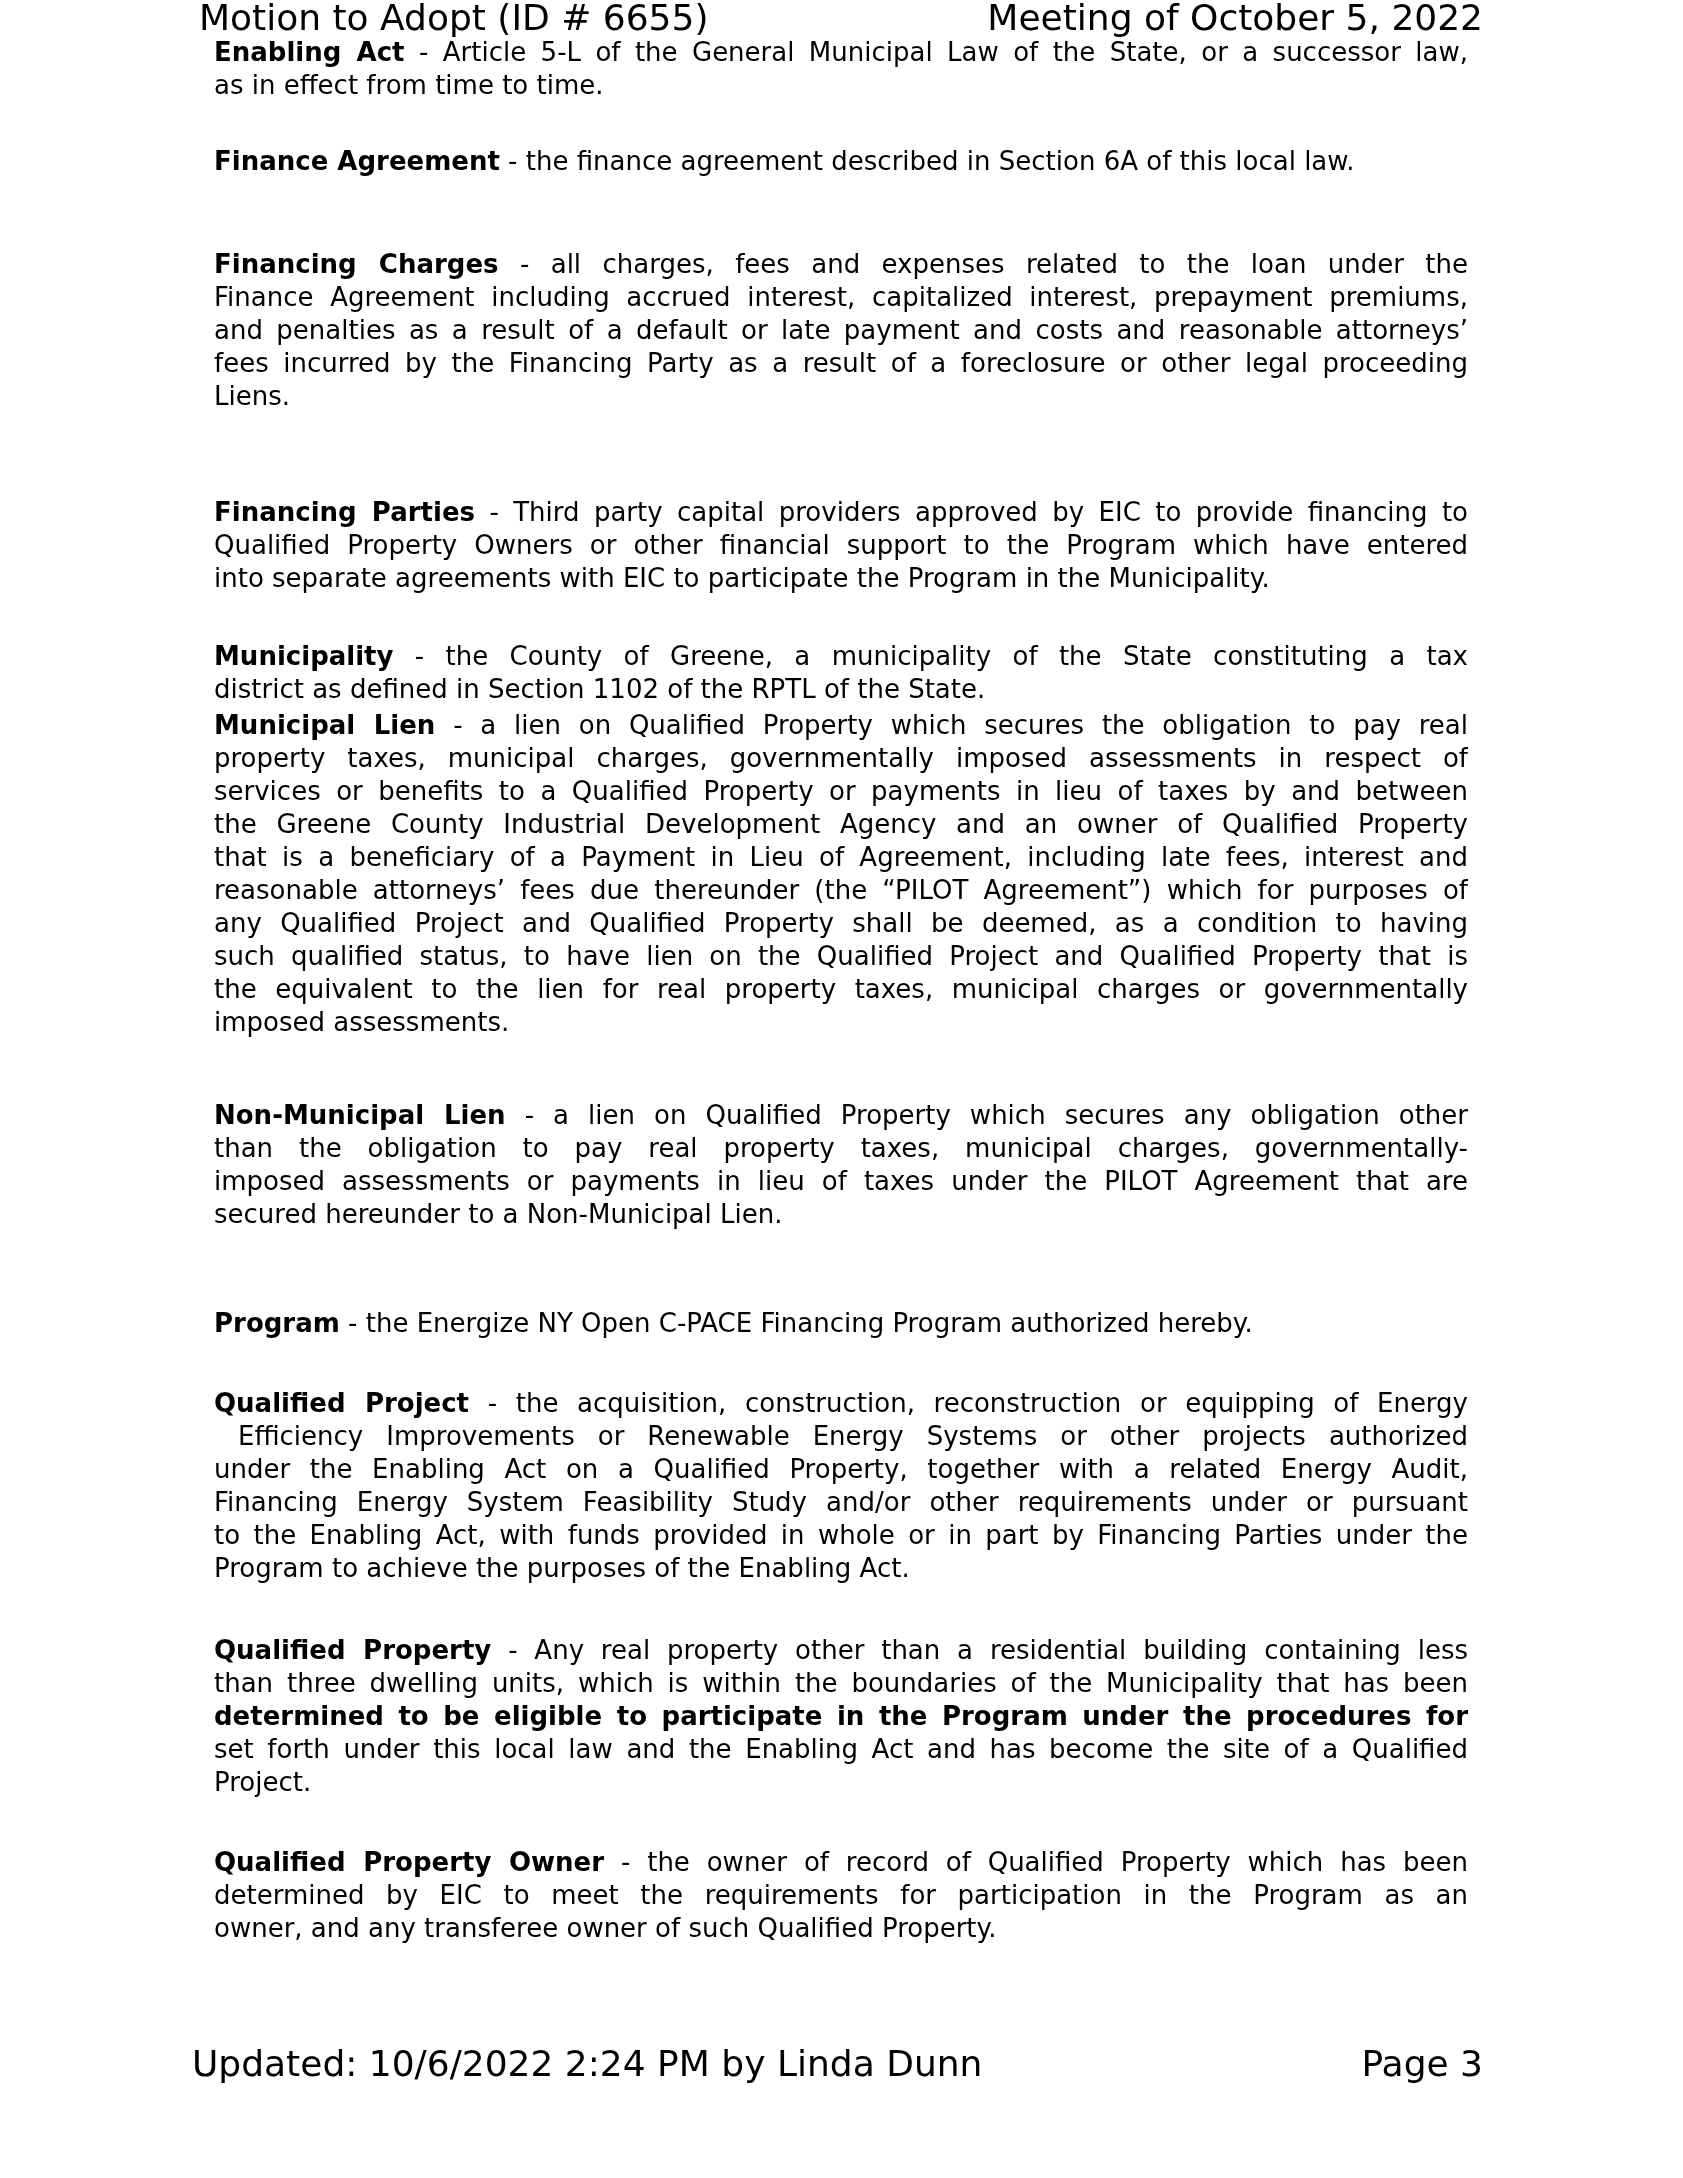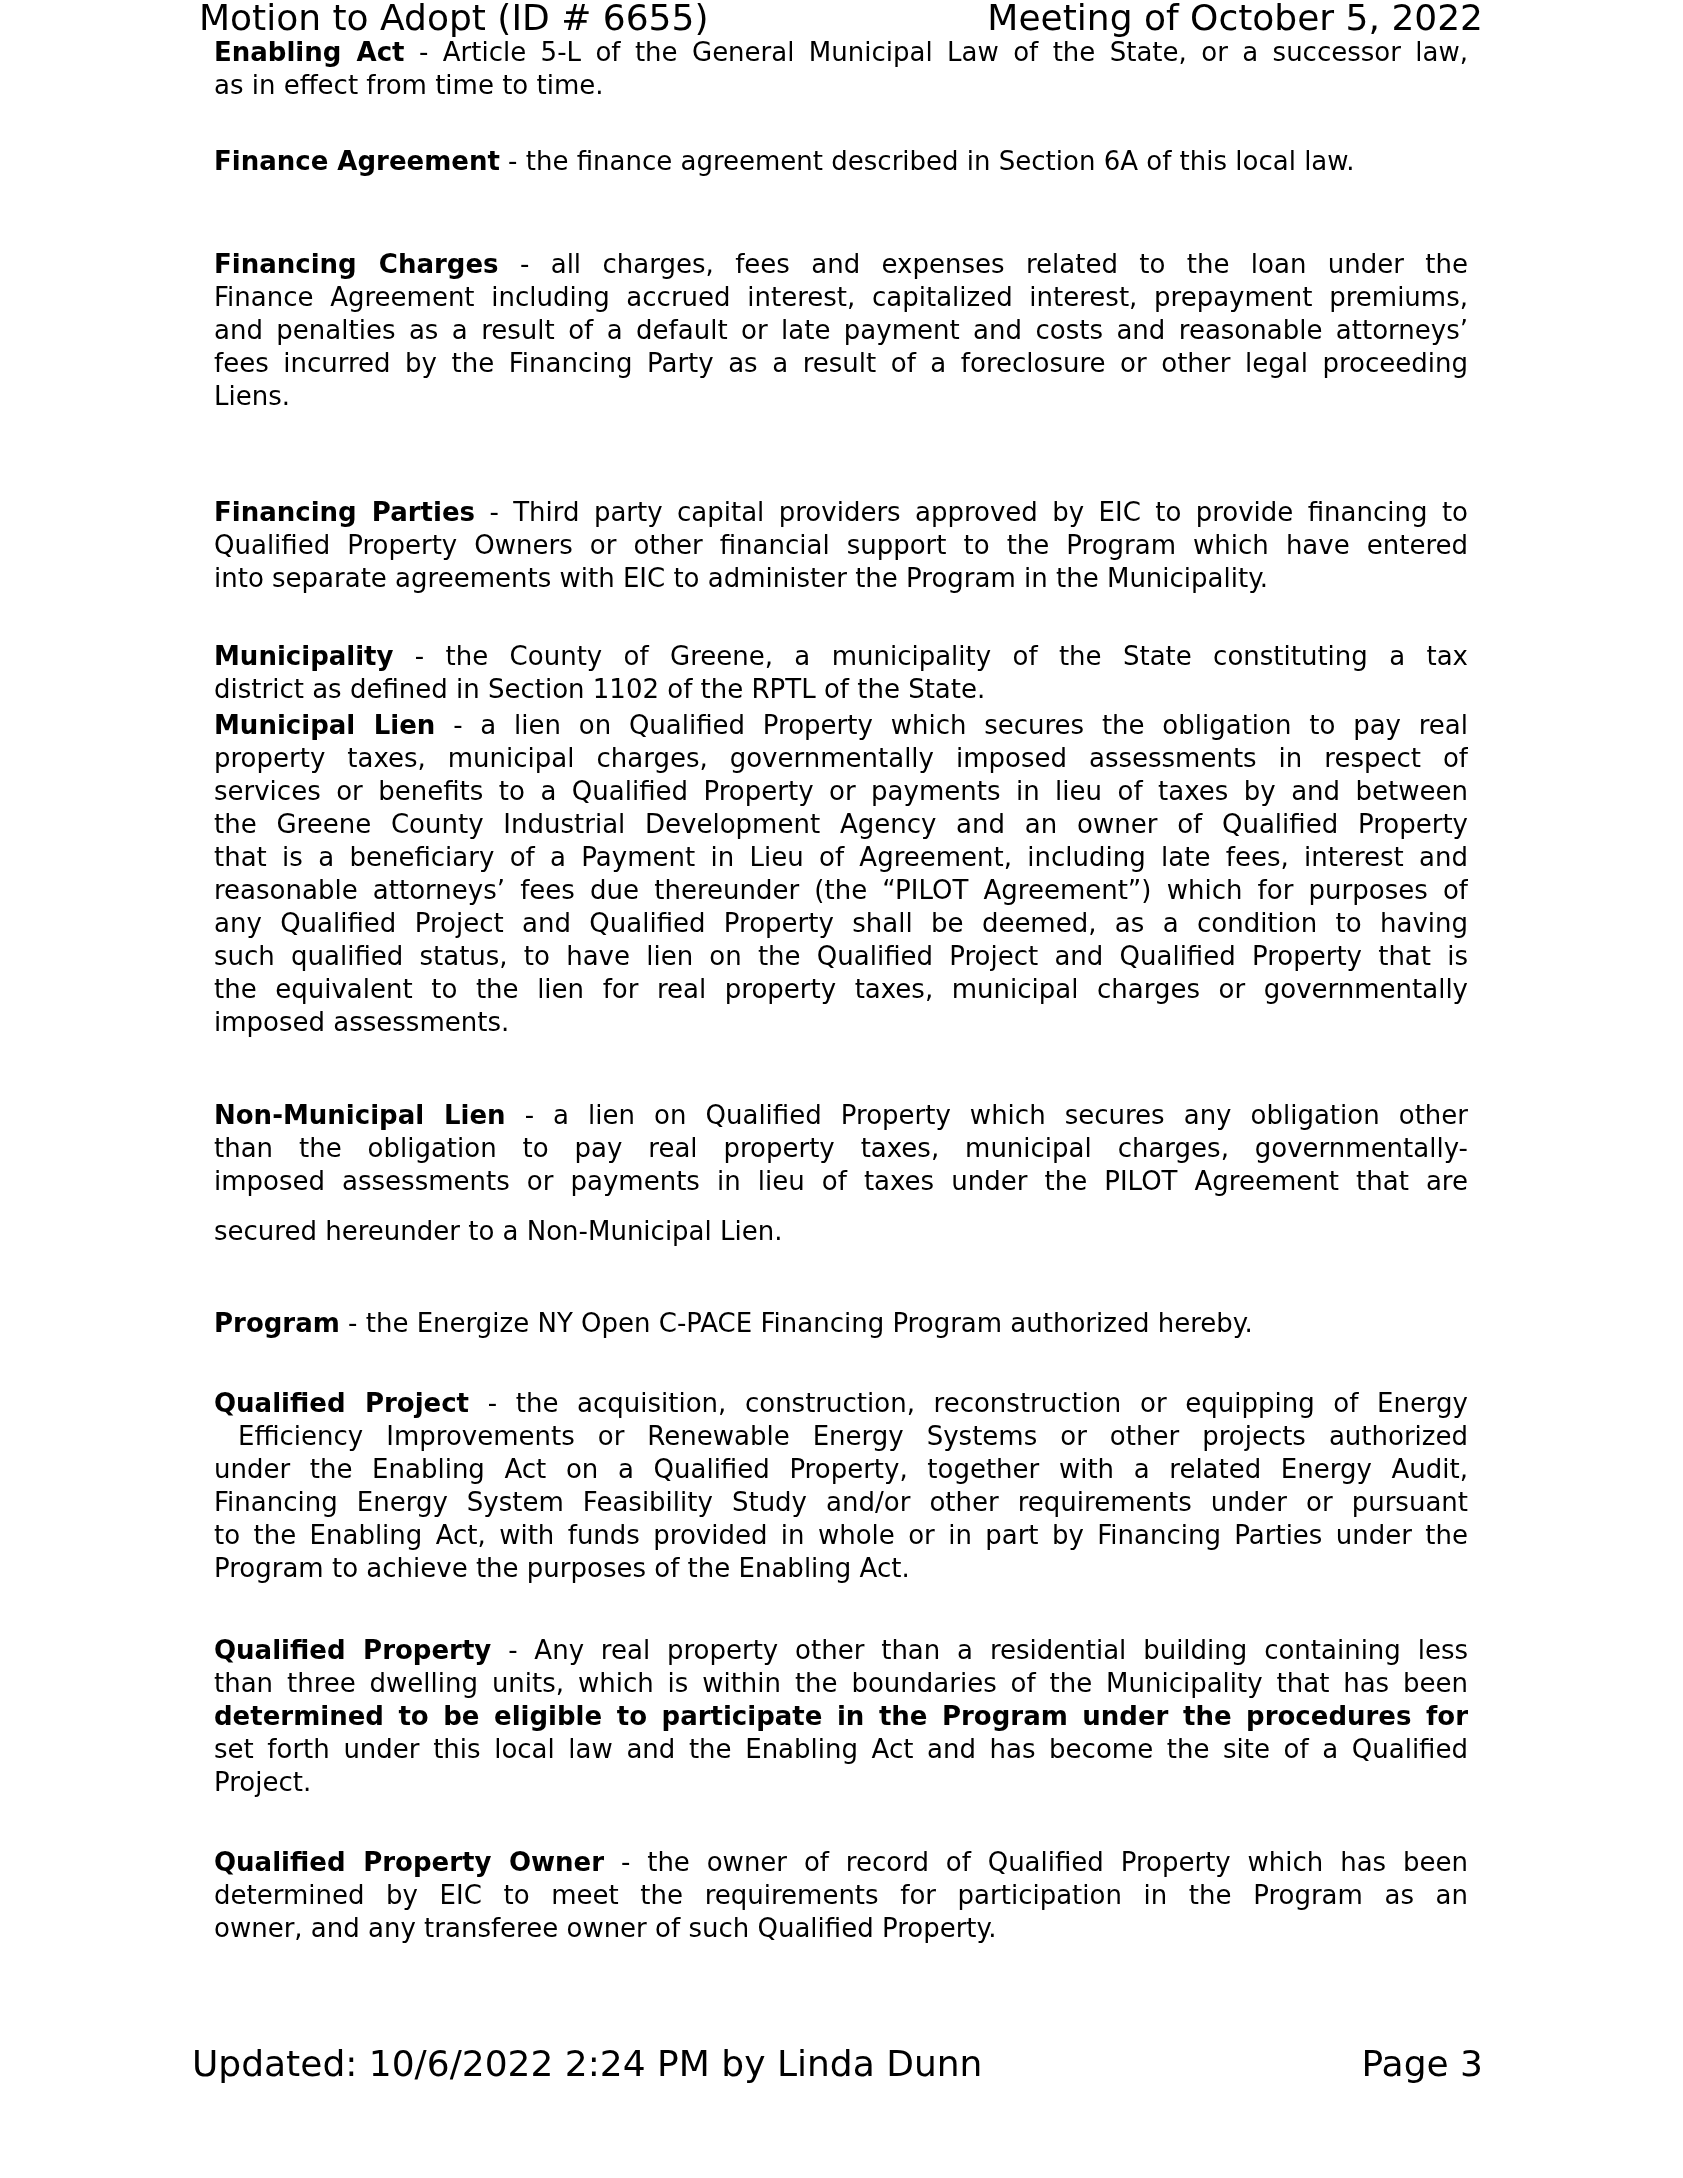--- a/index.html
+++ b/index.html
@@ -32,21 +32,21 @@
     <div class="para" style="top: 248px;">
       <span class="line" style="white-space: normal; overflow: hidden;"><span class="term">Financing Charges</span><span> - all charges, fees and expenses related to the loan under the</span></span>
       <span class="line" style="white-space: normal; overflow: hidden;"><span>Finance Agreement including accrued interest, capitalized interest, prepayment premiums,</span></span>
       <span class="line" style="white-space: normal; overflow: hidden;"><span>and penalties as a result of a default or late payment and costs and reasonable attorneys’</span></span>
       <span class="line" style="white-space: normal; overflow: hidden;"><span>fees incurred by the Financing Party as a result of a foreclosure or other legal proceeding</span></span>
       <span class="line last" style="white-space: normal; overflow: hidden;"><span>Liens.</span></span>
     </div>
     <div class="para" style="top: 496px;">
       <span class="line" style="white-space: normal; overflow: hidden;"><span class="term">Financing Parties</span><span> - Third party capital providers approved by EIC to provide financing to</span></span>
       <span class="line" style="white-space: normal; overflow: hidden;"><span>Qualified Property Owners or other financial support to the Program which have entered</span></span>
-      <span class="line last" style="white-space: normal; overflow: hidden;"><span>into separate agreements with EIC to administer the Program in the Municipality.</span></span>
+      <span class="line last" style="white-space: normal; overflow: hidden;"><span>into separate agreements with EIC to participate the Program in the Municipality.</span></span>
     </div>
     <div class="para" style="top: 640px;">
       <span class="line" style="white-space: normal; overflow: hidden;"><span class="term">Municipality</span><span> - the County of Greene, a municipality of the  State constituting a tax</span></span>
       <span class="line last" style="white-space: normal; overflow: hidden;"><span>district as defined in Section 1102 of the RPTL of the State.</span></span>
     </div>
     <div class="para" style="top: 709px;">
       <span class="line" style="white-space: normal; overflow: hidden;"><span class="term">Municipal Lien</span><span> - a lien on Qualified Property which secures the obligation to pay real</span></span>
       <span class="line" style="white-space: normal; overflow: hidden;"><span>property taxes, municipal charges, governmentally imposed assessments in respect of</span></span>
       <span class="line" style="white-space: normal; overflow: hidden;"><span>services or benefits to a Qualified Property or payments in lieu of taxes by and between</span></span>
       <span class="line" style="white-space: normal; overflow: hidden;"><span>the Greene County Industrial Development Agency and an owner of Qualified Property</span></span>
@@ -54,21 +54,21 @@
       <span class="line" style="white-space: normal; overflow: hidden;"><span>reasonable attorneys’ fees due thereunder (the “PILOT Agreement”) which for purposes of</span></span>
       <span class="line" style="white-space: normal; overflow: hidden;"><span>any Qualified Project and Qualified Property shall be deemed, as a condition to having</span></span>
       <span class="line" style="white-space: normal; overflow: hidden;"><span>such qualified status, to have lien on the Qualified Project and Qualified Property that is</span></span>
       <span class="line" style="white-space: normal; overflow: hidden;"><span>the equivalent to the lien for real property taxes, municipal charges or governmentally</span></span>
       <span class="line last" style="white-space: normal; overflow: hidden;"><span>imposed assessments.</span></span>
     </div>
     <div class="para" style="top: 1099px;">
       <span class="line" style="white-space: normal; overflow: hidden;"><span class="term">Non-Municipal Lien</span><span> - a lien on Qualified Property which secures any obligation other</span></span>
       <span class="line" style="white-space: normal; overflow: hidden;"><span>than the obligation to pay real property taxes, municipal charges, governmentally-</span></span>
       <span class="line" style="white-space: normal; overflow: hidden;"><span>imposed assessments or payments in lieu of taxes under the PILOT Agreement that are</span></span>
-      <span class="line last" style="white-space: normal; overflow: hidden; margin-top: 17px;"><span>secured hereunder to a Non-Municipal Lien.</span></span>
+      <span class="line last" style="white-space: normal; overflow: hidden;"><span>secured hereunder to a Non-Municipal Lien.</span></span>
     </div>
     <div class="para" style="top: 1307px;">
       <span class="line last" style="white-space: normal; overflow: hidden;"><span class="term">Program</span><span> - the Energize NY Open C-PACE Financing Program authorized hereby.</span></span>
     </div>
     <div class="para" style="top: 1387px;">
       <span class="line" style="white-space: normal; overflow: hidden;"><span class="term">Qualified Project</span><span> - the acquisition, construction, reconstruction or equipping of Energy</span></span>
       <span class="line" style="white-space: normal; overflow: hidden; margin-left: 24px;"><span>Efficiency Improvements or Renewable Energy Systems or other projects authorized</span></span>
       <span class="line" style="white-space: normal; overflow: hidden;"><span>under the Enabling Act on a Qualified Property, together with a related Energy Audit,</span></span>
       <span class="line" style="white-space: normal; overflow: hidden;"><span>Financing Energy System Feasibility Study and/or other requirements under or pursuant</span></span>
       <span class="line" style="white-space: normal; overflow: hidden;"><span>to the Enabling Act, with funds provided in whole or in part by Financing Parties under the</span></span>

